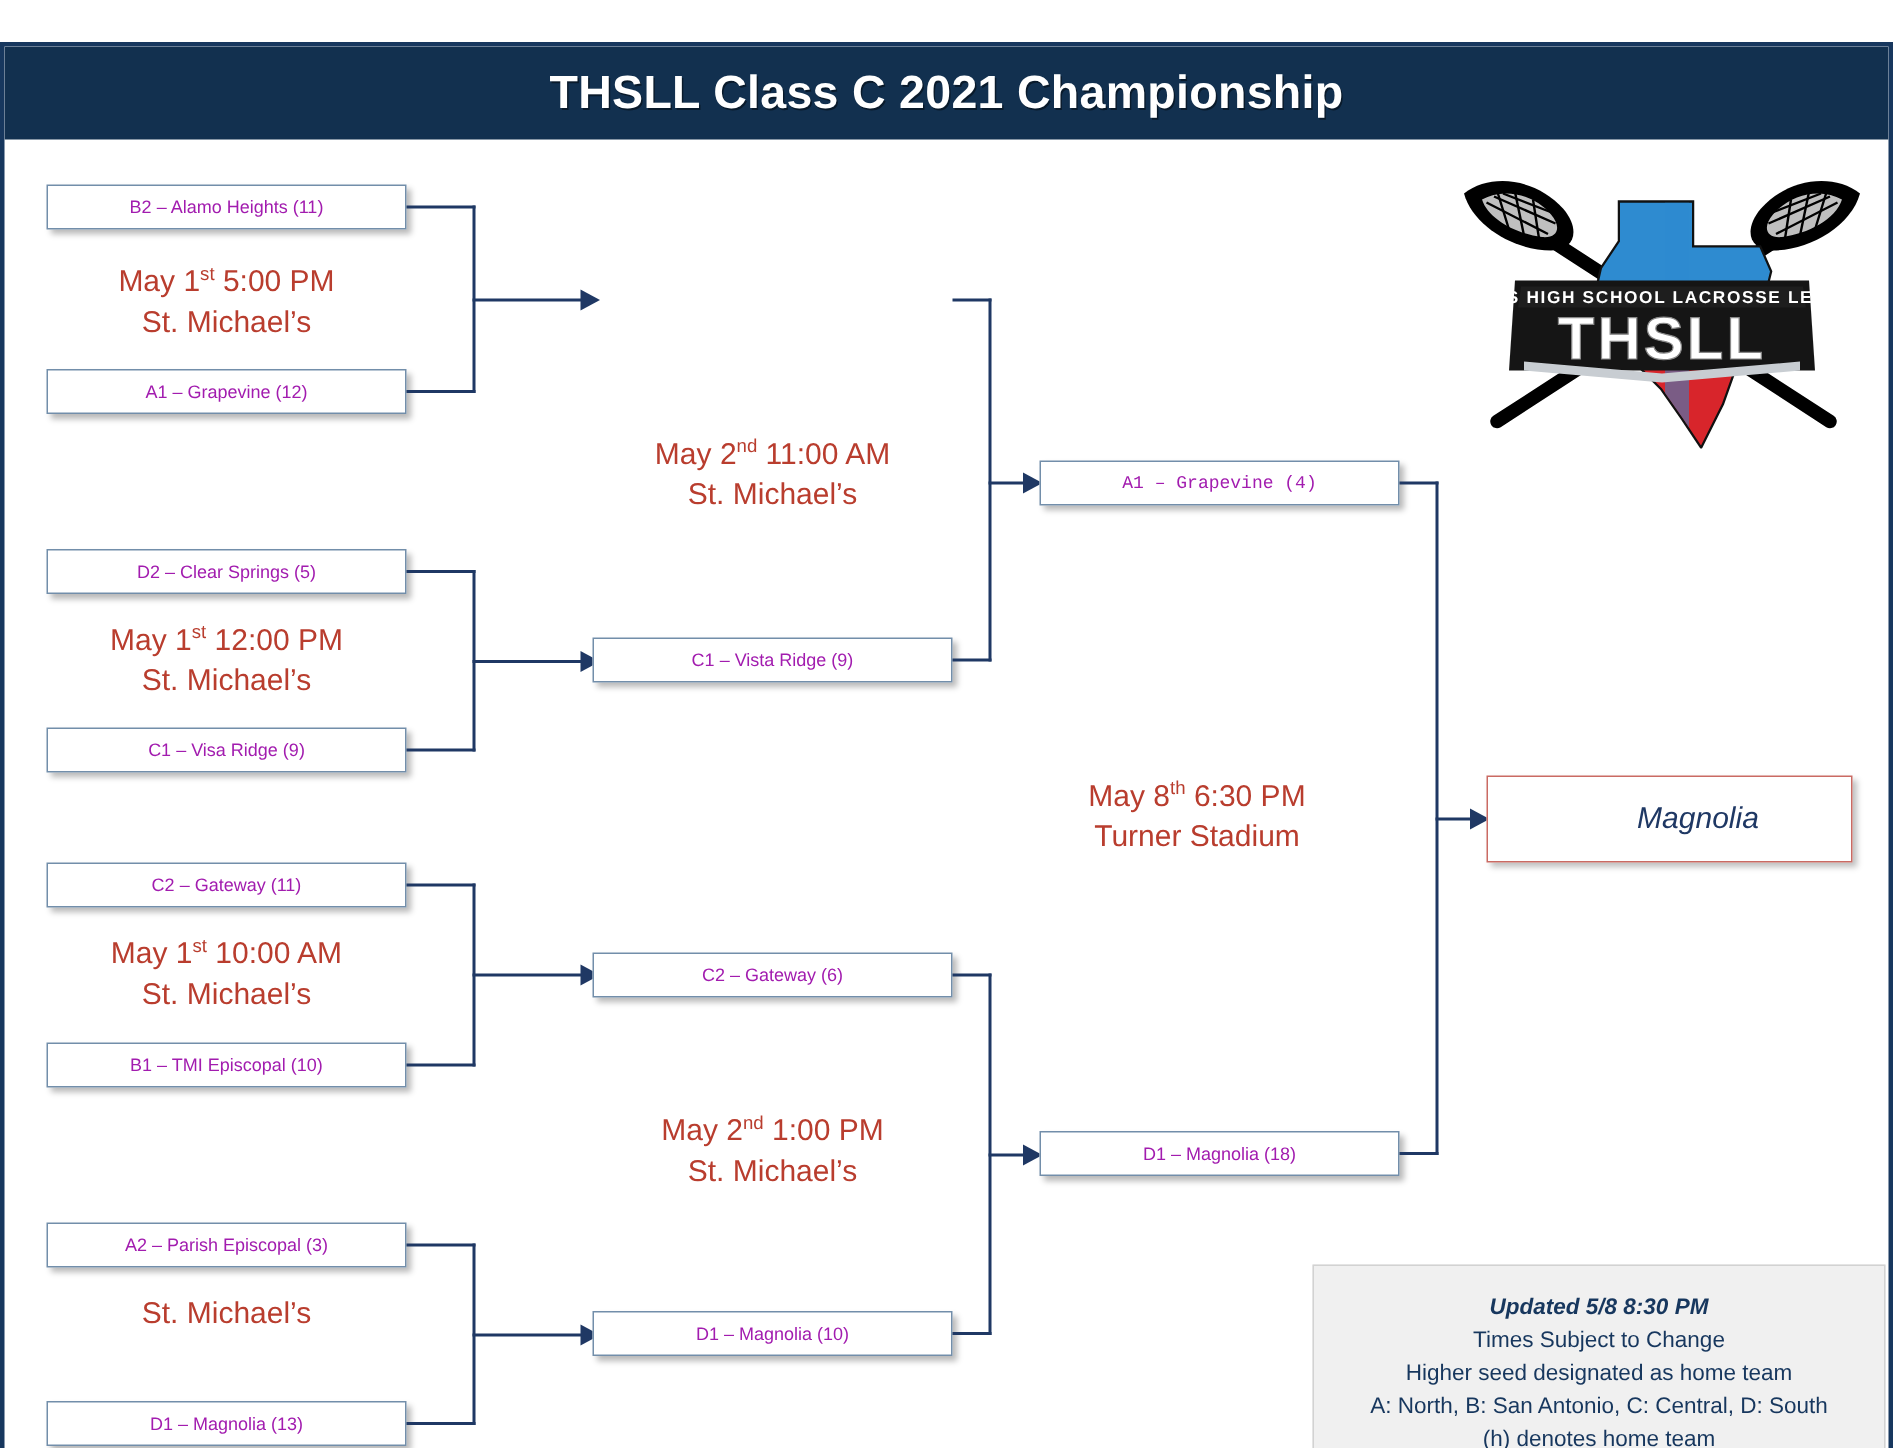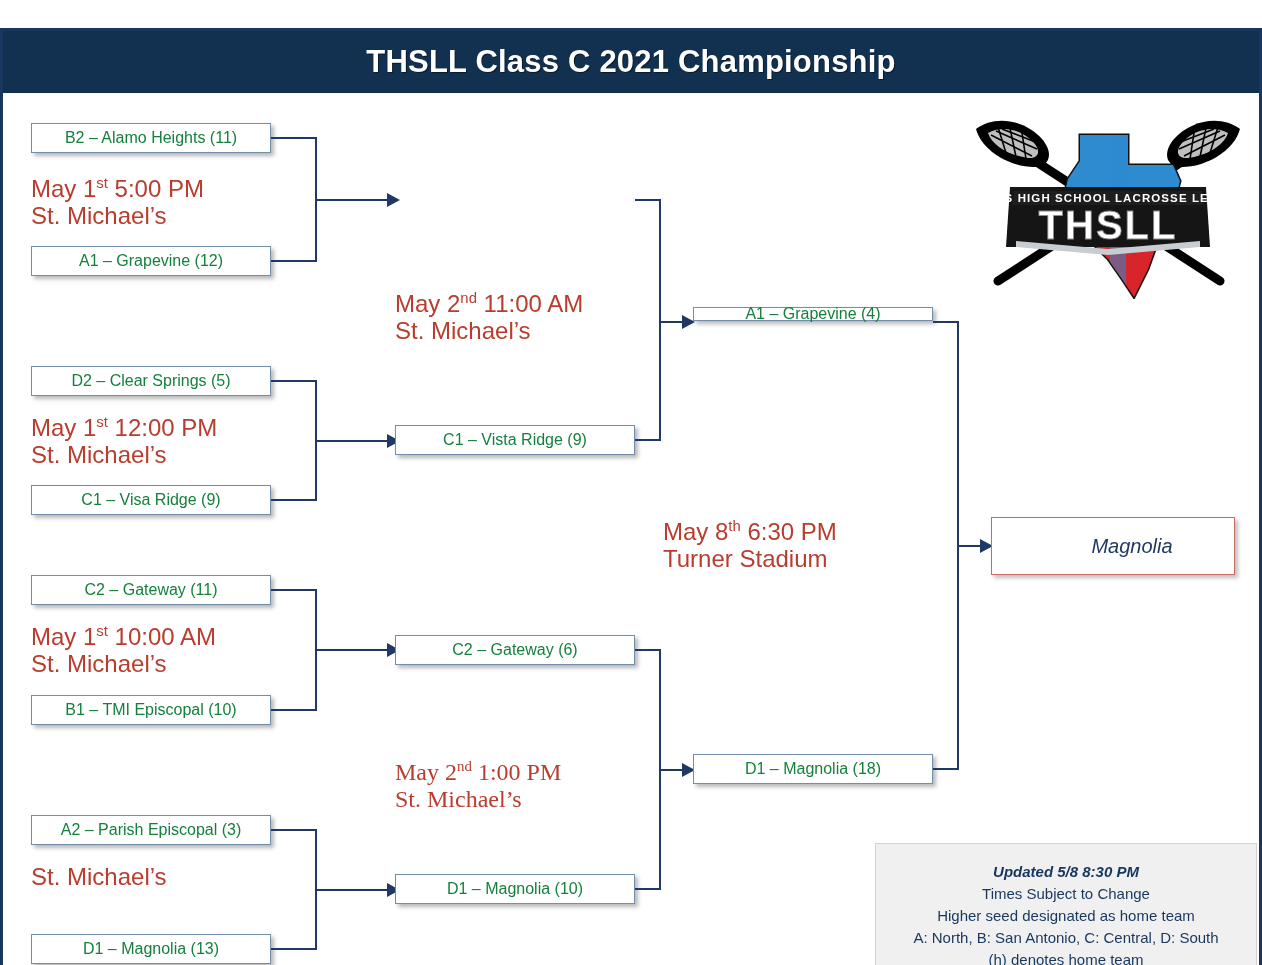--- a/index.html
+++ b/index.html
@@ -39,22 +39,22 @@
   }
   
   .team-box {
     position: absolute;
     background: #ffffff;
     border: 1.6px solid #728EAA;
     box-shadow: 3px 3px 4px rgba(0,0,0,0.28);
     display: flex;
     align-items: center;
     justify-content: center;
-    color: #15803d;
-    font-size: 16px;
+    color: #a21caf;
+    font-size: 12px;
     box-sizing: border-box;
     white-space: nowrap;
   }
   
   #winner-box {
     position: absolute;
     left: 988px;
     top: 486px;
     width: 244px;
     height: 58px;
@@ -67,23 +67,23 @@
     color: #1F3864;
     font-style: italic;
     font-size: 20px;
     box-sizing: border-box;
     padding-left: 38px;
   }
   
   .game-label {
     position: absolute;
     color: #B93D2E;
-    font-size: 24px;
+    font-size: 20px;
     line-height: 27px;
-    text-align: left;
+    text-align: center;
     white-space: nowrap;
   }
   .game-label sup {
     font-size: 0.62em;
     vertical-align: super;
     line-height: 0;
   }
   
   .hline {
     position: absolute;
@@ -254,31 +254,31 @@
     <div>St. Michael’s</div>
   </div>
   <div class="hline" style="left:632px; top:168px; width:26px;"></div>
   <div class="hline" style="left:632px; top:408px; width:26px;"></div>
   <div class="vline" style="left:656px; top:168px; height:242px;"></div>
   <div class="hline" style="left:656px; top:290px; width:28px;"></div>
   <div class="arrow" style="left:679px; top:284px;"></div>
 
   <div class="team-box" style="left:392px; top:604px; width:240px; height:30px;">C2 – Gateway (6)</div>
   <div class="team-box" style="left:392px; top:843px; width:240px; height:30px;">D1 – Magnolia (10)</div>
-  <div class="game-label" style="left:392px; top:728px; width:240px;font-family:Liberation Serif, serif;">
+  <div class="game-label" style="left:392px; top:710px; width:240px;">
     <div><span>May 2</span><sup>nd</sup><span> 1:00 PM</span></div>
     <div>St. Michael’s</div>
   </div>
   <div class="hline" style="left:632px; top:618px; width:26px;"></div>
   <div class="hline" style="left:632px; top:857px; width:26px;"></div>
   <div class="vline" style="left:656px; top:618px; height:241px;"></div>
   <div class="hline" style="left:656px; top:738px; width:28px;"></div>
   <div class="arrow" style="left:679px; top:732px;"></div>
 
-  <div class="team-box" style="left:690px; top:276px; width:240px; height:14px;">A1 – Grapevine (4)</div>
+  <div class="team-box" style="left:690px; top:276px; width:240px; height:30px;font-family:Liberation Mono, monospace;">A1 – Grapevine (4)</div>
   <div class="team-box" style="left:690px; top:723px; width:240px; height:30px;">D1 – Magnolia (18)</div>
 
   <div class="game-label" style="left:660px; top:487px; width:270px;">
     <div><span>May 8</span><sup>th</sup><span> 6:30 PM</span></div>
     <div>Turner Stadium</div>
   </div>
 
   <div class="hline" style="left:930px; top:290px; width:26px;"></div>
   <div class="hline" style="left:930px; top:737px; width:26px;"></div>
   <div class="vline" style="left:954px; top:290px; height:449px;"></div>

